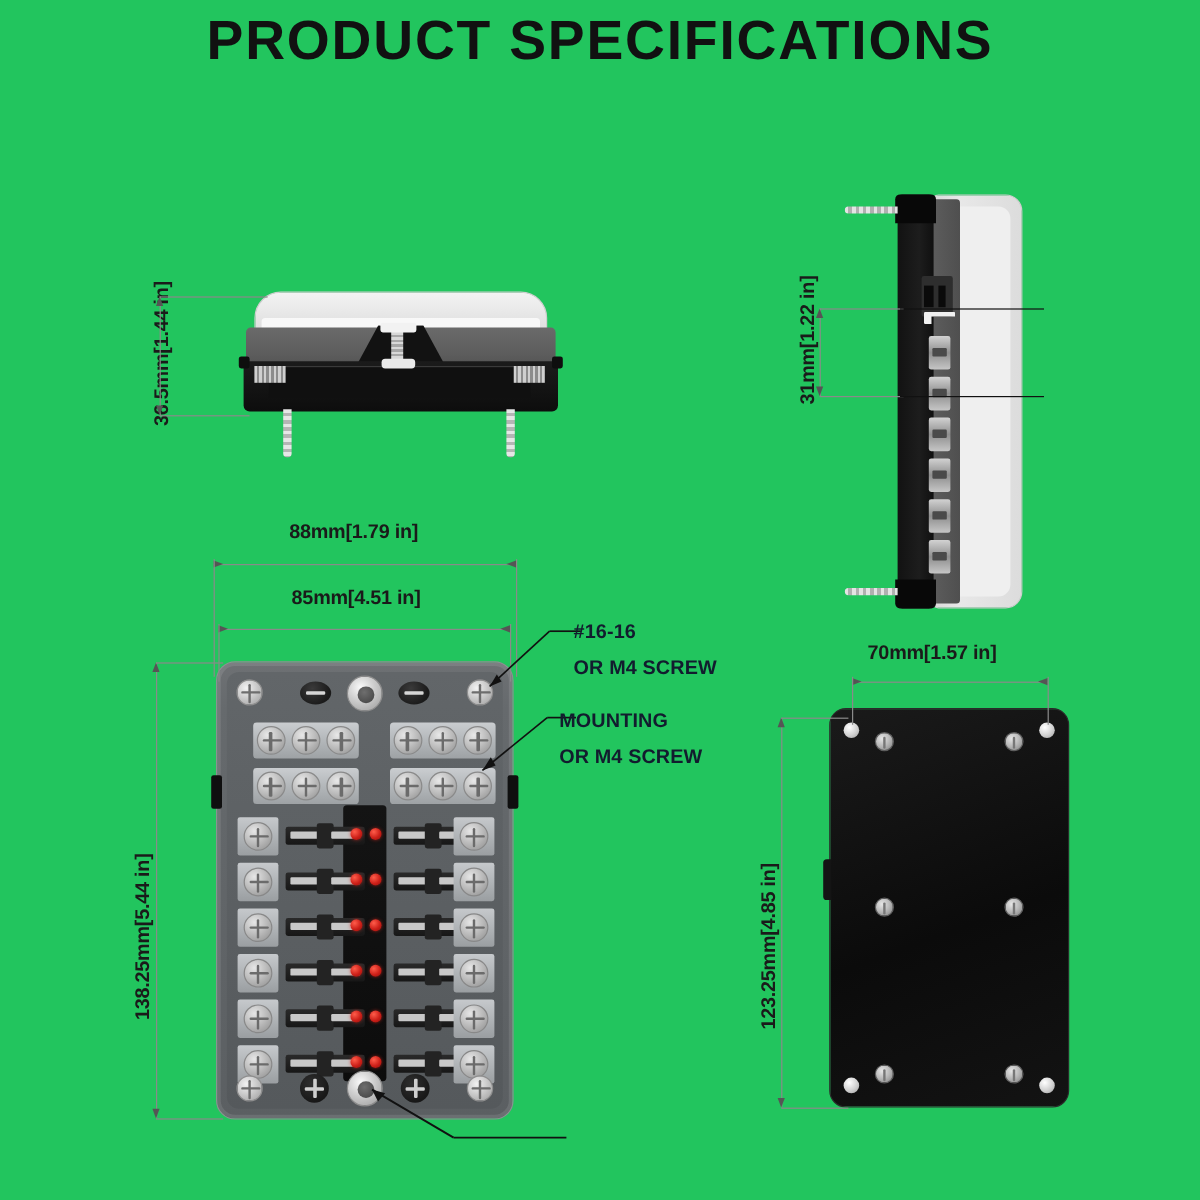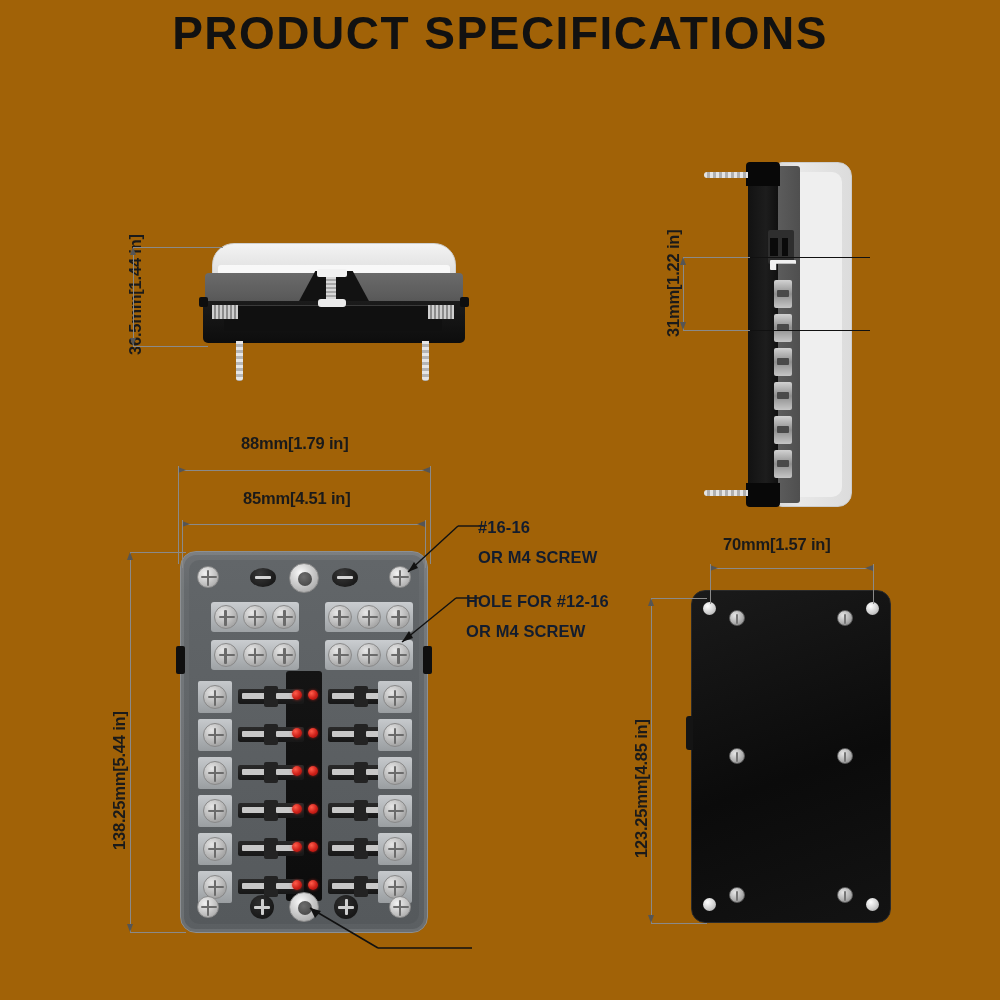--- a/index.html
+++ b/index.html
@@ -3,21 +3,21 @@
 <meta charset="utf-8">
 <title>Product Specifications</title>
 <style>
   * { box-sizing: border-box; margin: 0; padding: 0; }
   html, body {
     width: 1000px; height: 1000px;
     background: #ffffff;
     font-family: "Liberation Sans", sans-serif;
     overflow: hidden;
   }
-  #page { position: relative; width: 1000px; height: 1000px; background: #a16207; }
+  #page { position: relative; width: 1000px; height: 1000px; background: #22c55e; }
 
   
   .page-title {
     position: absolute; left: 0; top: 6px; width: 1000px;
     text-align: center;
     font-size: 46px; font-weight: bold; letter-spacing: 1.5px;
     color: #111; white-space: nowrap;
     font-family: "Liberation Sans", sans-serif;
   }
   .input-badge {
@@ -576,21 +576,21 @@
     <div>#16-16</div>
     <div>OR M4 SCREW</div>
   </div>
 
   <svg class="leader" style="left:396px; top:580px; width:90px; height:70px;" viewBox="0 0 90 70">
     <line x1="6" y1="62" x2="60" y2="18" stroke="#111" stroke-width="1.4"></line>
     <line x1="60" y1="18" x2="84" y2="18" stroke="#111" stroke-width="1.4"></line>
     <polygon points="6,62 17,58 13,51" fill="#111"></polygon>
   </svg>
   <div class="callout" style="left:466px; top:586px;">
-    <div>HOLE FOR #12-16</div>
+    <div>MOUNTING</div>
     <div>OR M4 SCREW</div>
   </div>
 
   <svg class="leader" style="left:300px; top:900px; width:180px; height:60px;" viewBox="0 0 180 60">
     <line x1="10" y1="8" x2="78" y2="48" stroke="#111" stroke-width="1.6"></line>
     <line x1="78" y1="48" x2="172" y2="48" stroke="#111" stroke-width="1.6"></line>
     <polygon points="10,8 21,11 15,18" fill="#111"></polygon>
   </svg>
 
   <div id="back-view">

